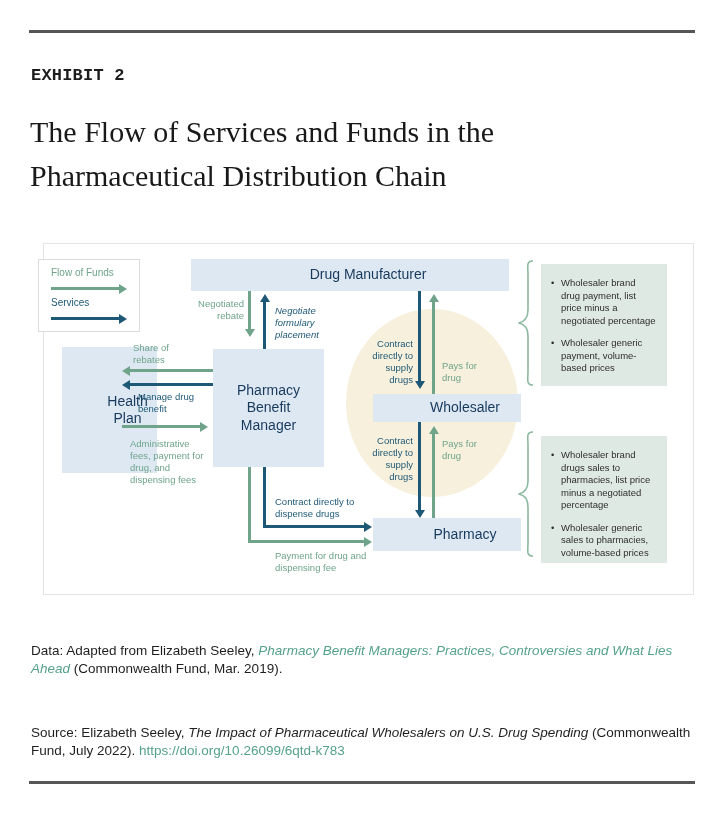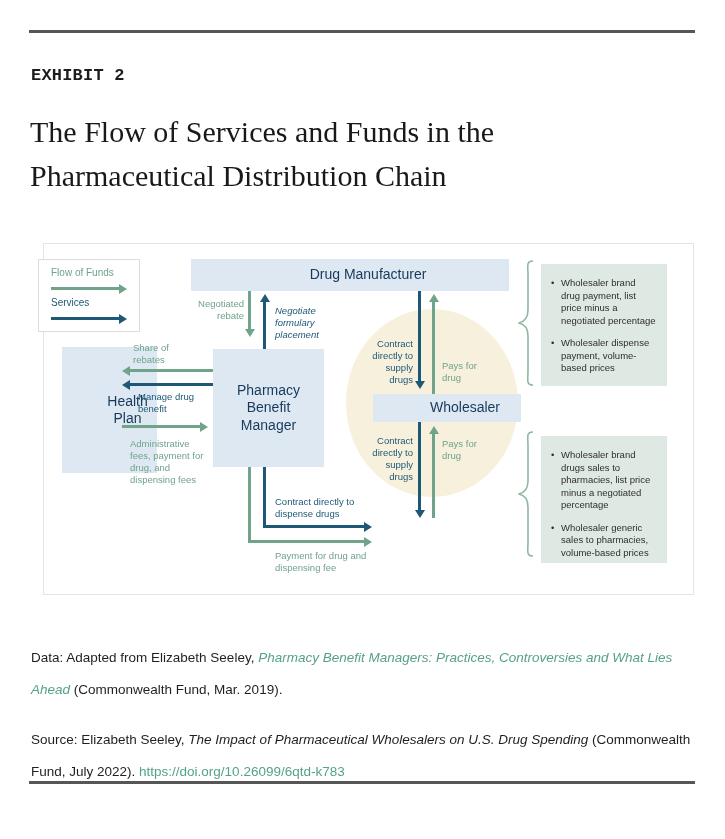--- a/index.html
+++ b/index.html
@@ -34,21 +34,21 @@
   .ar.down::after { bottom:-8px; left:50%; transform:translateX(-50%);
       border-left:5px solid transparent; border-right:5px solid transparent; border-top:8px solid currentColor; }
   .ar.up::after { top:-8px; left:50%; transform:translateX(-50%);
       border-left:5px solid transparent; border-right:5px solid transparent; border-bottom:8px solid currentColor; }
   .note { position:absolute; left:497px; width:126px; background:#DFE9E3; z-index:2;
           padding:13px 10px 0 10px; box-sizing:border-box; color:#2e2e2e; }
   .note .bullet { display:flex; font-size:9.5px; line-height:1.32; margin-bottom:10px; }
   .note .bullet .dot { width:10px; flex:0 0 10px; }
   .brace { position:absolute; left:473px; width:16px; z-index:2; }
   
-  .foot { position:absolute; left:31px; width:660px; font-size:13.5px; line-height:32px; color:#1f1f1f; }
+  .foot { position:absolute; left:31px; width:660px; font-size:13.5px; line-height:18px; color:#1f1f1f; }
   .foot .it { font-style:italic; }
   .foot .tl { color:#55A18C; text-decoration:none; }
 </style>
 </head>
 <body>
 
 <div class="page">
 
   <div class="rule" style="top:30px;"></div>
 
@@ -67,20 +67,21 @@
       <div class="ltxt green" style="top:7px;">Flow of Funds</div>
       <div class="ar h right green" style="left:12px; top:27px; width:68px;"></div>
       <div class="ltxt teal" style="top:37px;">Services</div>
       <div class="ar h right teal" style="left:12px; top:57px; width:68px;"></div>
     </div>
 
     <div class="node" style="left:147px; top:15px; width:282px; height:32px;">Drug Manufacturer</div>
     <div class="node" style="left:169px; top:105px; width:111px; height:118px; padding:0 14px; box-sizing:border-box;">Pharmacy Benefit Manager</div>
     <div class="node" style="left:18px; top:103px; width:59px; height:126px;">Health Plan</div>
     <div class="node" style="left:329px; top:150px; width:112px; height:28px;">Wholesaler</div>
+    <div class="node" style="left:329px; top:274px; width:112px; height:33px;">Pharmacy</div>
 
     <div class="ar v down green" style="left:204px; top:47px; height:38px;"></div>
     <div class="ar v up teal" style="left:219px; top:58px; height:47px;"></div>
     <div class="lbl green ra" style="left:140px; top:54px; width:60px;">Negotiated rebate</div>
     <div class="lbl teal" style="left:231px; top:61px; width:54px;font-style:italic;">Negotiate formulary placement</div>
 
     <div class="ar h left green" style="left:86px; top:125px; width:83px;"></div>
     <div class="ar h left teal" style="left:86px; top:139px; width:83px;"></div>
     <div class="ar h right green" style="left:78px; top:181px; width:78px;"></div>
     <div class="lbl green" style="left:89px; top:98px; width:52px;">Share of rebates</div>
@@ -107,21 +108,21 @@
     <svg class="brace" style="top:16px; height:126px;" viewBox="0 0 16 126">
       <path d="M15.5,1 C9,1 11,7 11,14 L11,50 C11,58 7,62 1.5,63 C7,64 11,68 11,76 L11,112 C11,119 9,125 15.5,125" fill="none" stroke="#8DB9A1" stroke-width="1.6" stroke-linecap="round"></path>
     </svg>
     <div class="note" style="top:20px; height:122px;">
       <div class="bullet">
         <span class="dot">•</span>
         <span>Wholesaler brand drug payment, list price minus a negotiated percentage</span>
       </div>
       <div class="bullet">
         <span class="dot">•</span>
-        <span>Wholesaler dispense payment, volume-based prices</span>
+        <span>Wholesaler generic payment, volume-based prices</span>
       </div>
     </div>
 
     <svg class="brace" style="top:187px; height:126px;" viewBox="0 0 16 126">
       <path d="M15.5,1 C9,1 11,7 11,14 L11,50 C11,58 7,62 1.5,63 C7,64 11,68 11,76 L11,112 C11,119 9,125 15.5,125" fill="none" stroke="#8DB9A1" stroke-width="1.6" stroke-linecap="round"></path>
     </svg>
     <div class="note" style="top:192px; height:127px;">
       <div class="bullet">
         <span class="dot">•</span>
         <span>Wholesaler brand drugs sales to pharmacies, list price minus a negotiated percentage</span>

